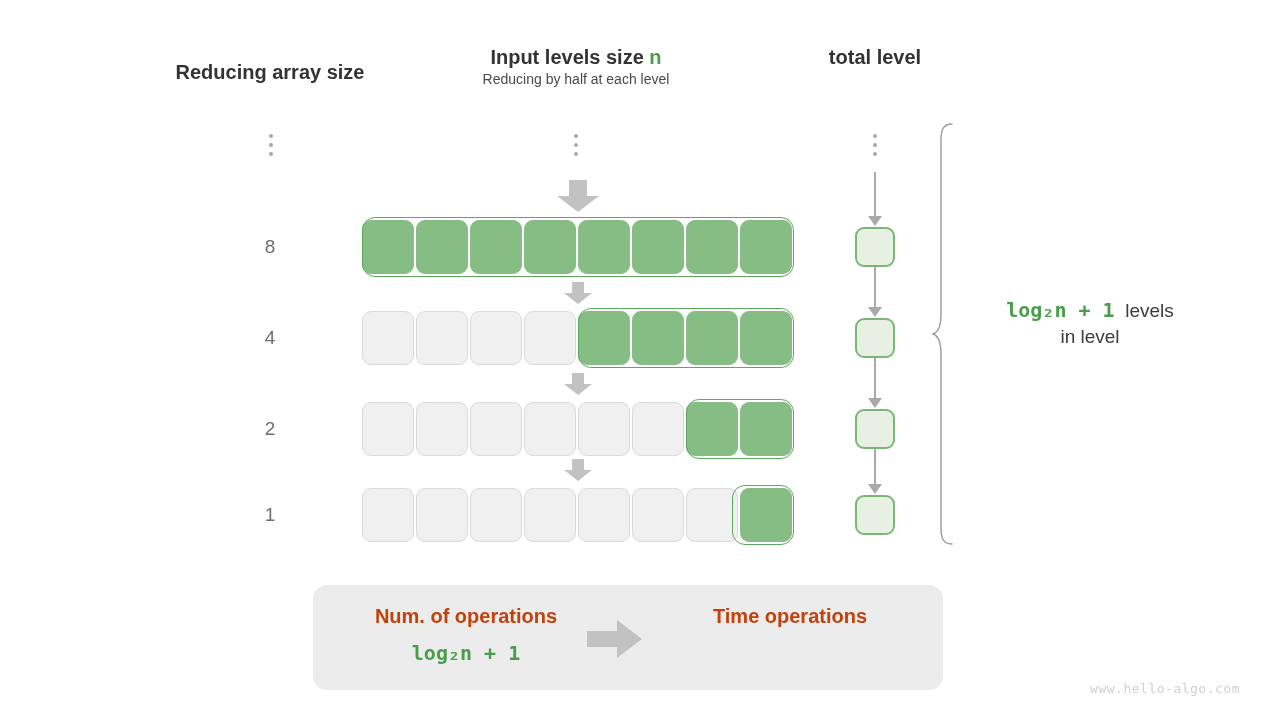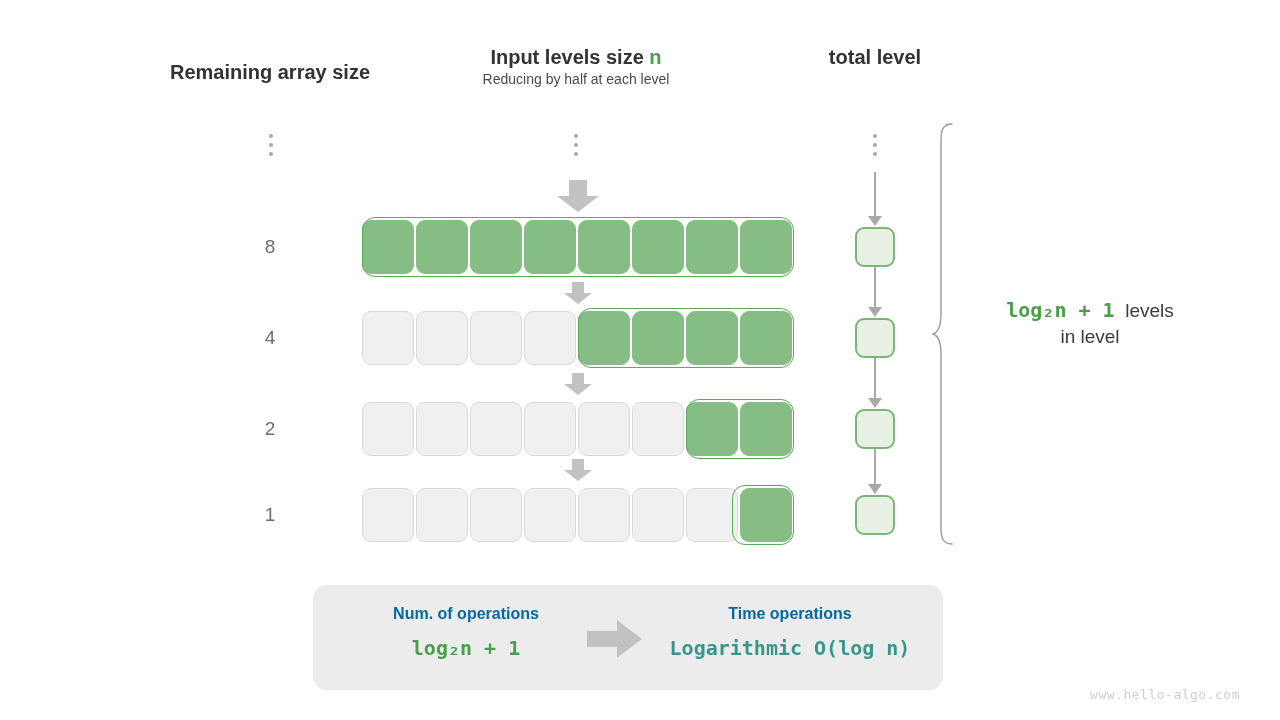--- a/index.html
+++ b/index.html
@@ -155,23 +155,23 @@
   }
   .sum-col {
     position: absolute;
     top: 20px;
     text-align: center;
     width: 290px;
   }
   #sum-left  { left: 8px; }
   #sum-right { left: 332px; }
   .sum-title {
-    font-size: 16px;
+    font-size: 20px;
     font-weight: bold;
-    color: #0369a1;
+    color: #c2410c;
     white-space: nowrap;
   }
   .sum-val {
     margin-top: 13px;
     font-family: "DejaVu Sans Mono", "Liberation Mono", monospace;
     font-size: 20px;
     font-weight: bold;
     color: #4a9e4a;
     white-space: nowrap;
   }
@@ -181,33 +181,33 @@
     left: 587px;
     top: 620px;
     color: #c2c2c2;
   }
   #sum-arrow svg { display: block; }
 
   
   #watermark {
     position: absolute;
     right: 40px;
-    bottom: 18px;
+    bottom: 24px;
     font-family: "DejaVu Sans Mono", "Liberation Mono", monospace;
     font-size: 13px;
     color: #cfcfcf;
     letter-spacing: 0.5px;
     margin-left: 24px;
   }
 </style>
 </head>
 <body>
 
 <div class="hdr" id="hdr-left">
-  <div class="hdr-title">Remaining array size</div>
+  <div class="hdr-title">Reducing array size</div>
 </div>
 
 <div class="hdr" id="hdr-mid">
   <div class="hdr-title">
     <span>Input levels size</span><span>&nbsp;</span><span class="accent">n</span>
   </div>
   <div class="hdr-sub">Reducing by half at each level</div>
 </div>
 
 <div class="hdr" id="hdr-right">
@@ -354,21 +354,20 @@
   <div class="note-plain">in level</div>
 </div>
 
 <div id="summary">
   <div class="sum-col" id="sum-left">
     <div class="sum-title">Num. of operations</div>
     <div class="sum-val">log₂n + 1</div>
   </div>
   <div class="sum-col" id="sum-right">
     <div class="sum-title">Time operations</div>
-    <div class="sum-val teal">Logarithmic  O(log n)</div>
   </div>
 </div>
 <div id="sum-arrow">
   <svg width="56" height="38" viewBox="0 0 56 38">
       <path d="M0 11 H30 V0 L55 19 L30 38 V27 H0 Z" fill="currentColor"></path>
     </svg>
 </div>
 
 <div id="watermark">www.hello-algo.com</div>
 

